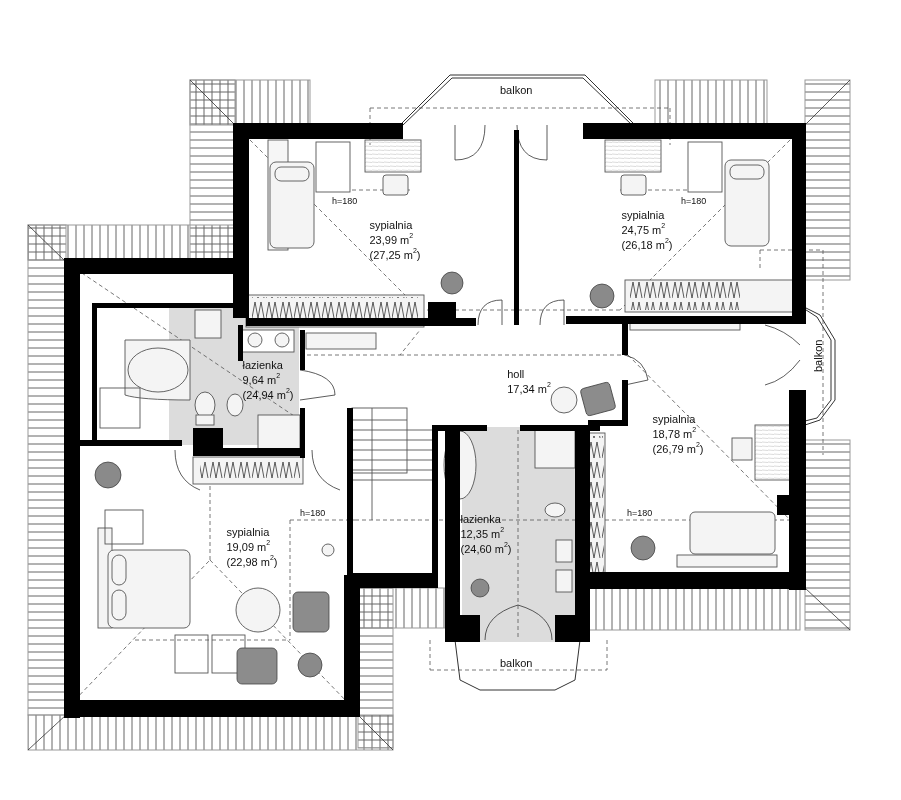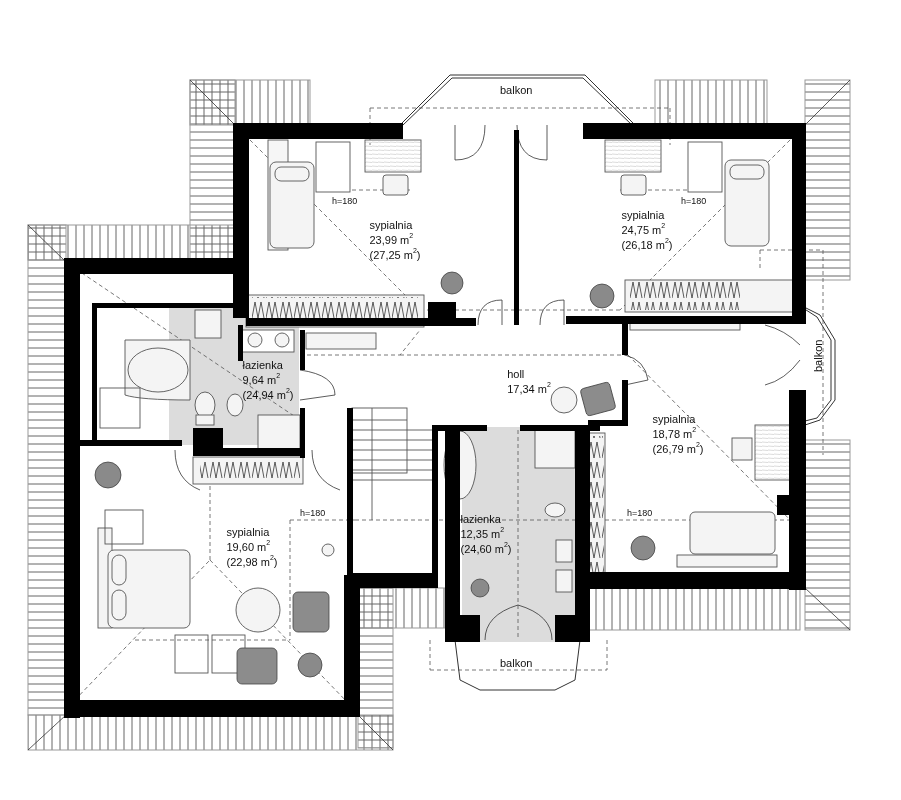--- a/index.html
+++ b/index.html
@@ -284,15 +284,15 @@
 </div>
 
 <div class="lbl" style="left:486px;top:512px;">
   <div>łazienka</div>
   <div><span>12,35 m</span><sup>2</sup></div>
   <div><span>(24,60 m</span><sup>2</sup><span>)</span></div>
 </div>
 
 <div class="lbl" style="left:252px;top:525px;">
   <div>sypialnia</div>
-  <div><span>19,60 m</span><sup>2</sup></div>
+  <div><span>19,09 m</span><sup>2</sup></div>
   <div><span>(22,98 m</span><sup>2</sup><span>)</span></div>
 </div>
 
 </body></html>

